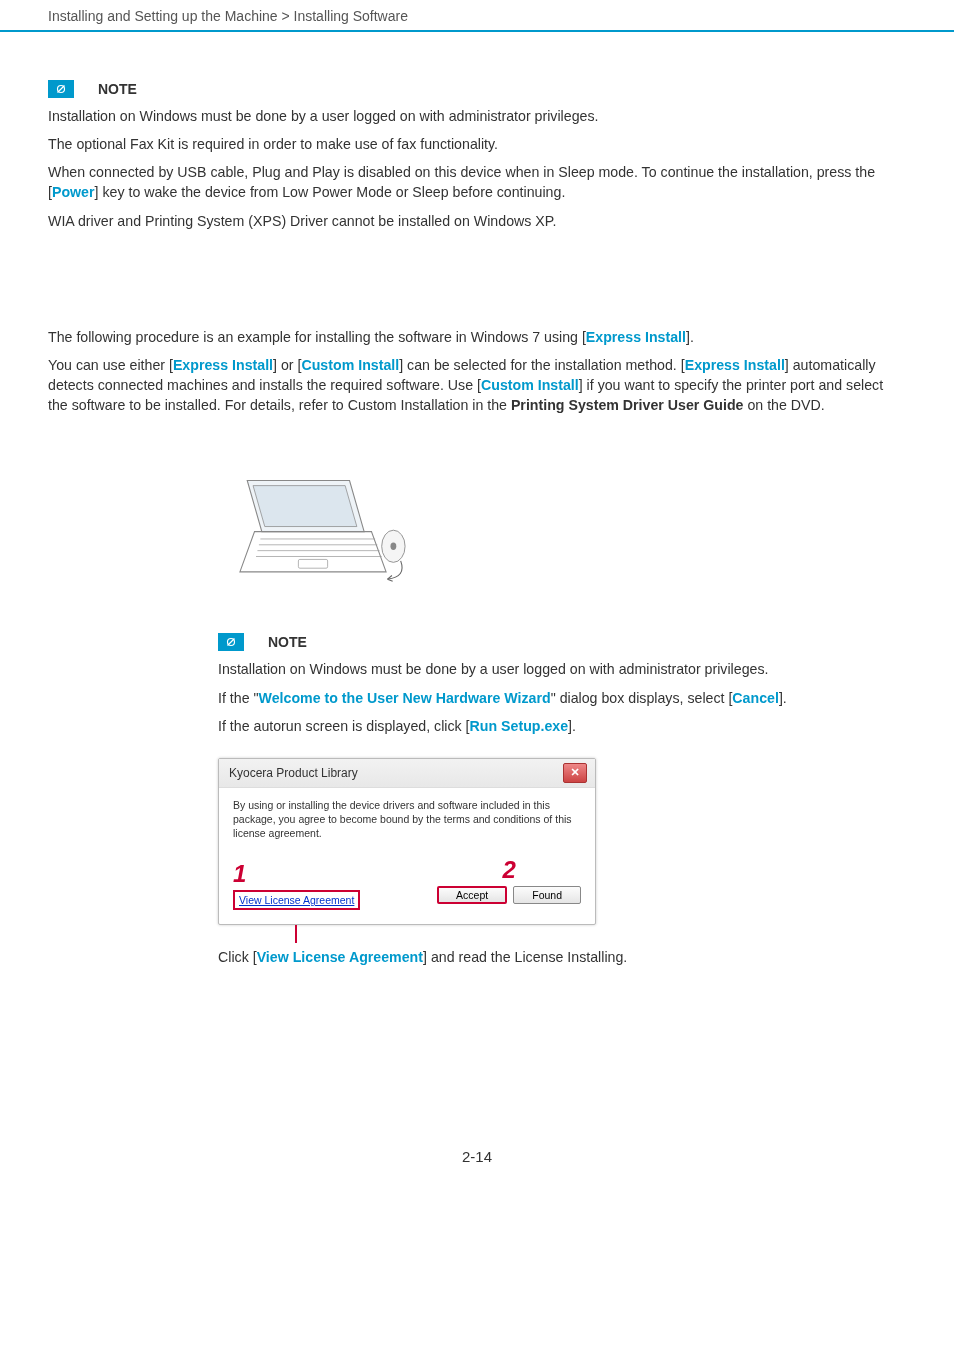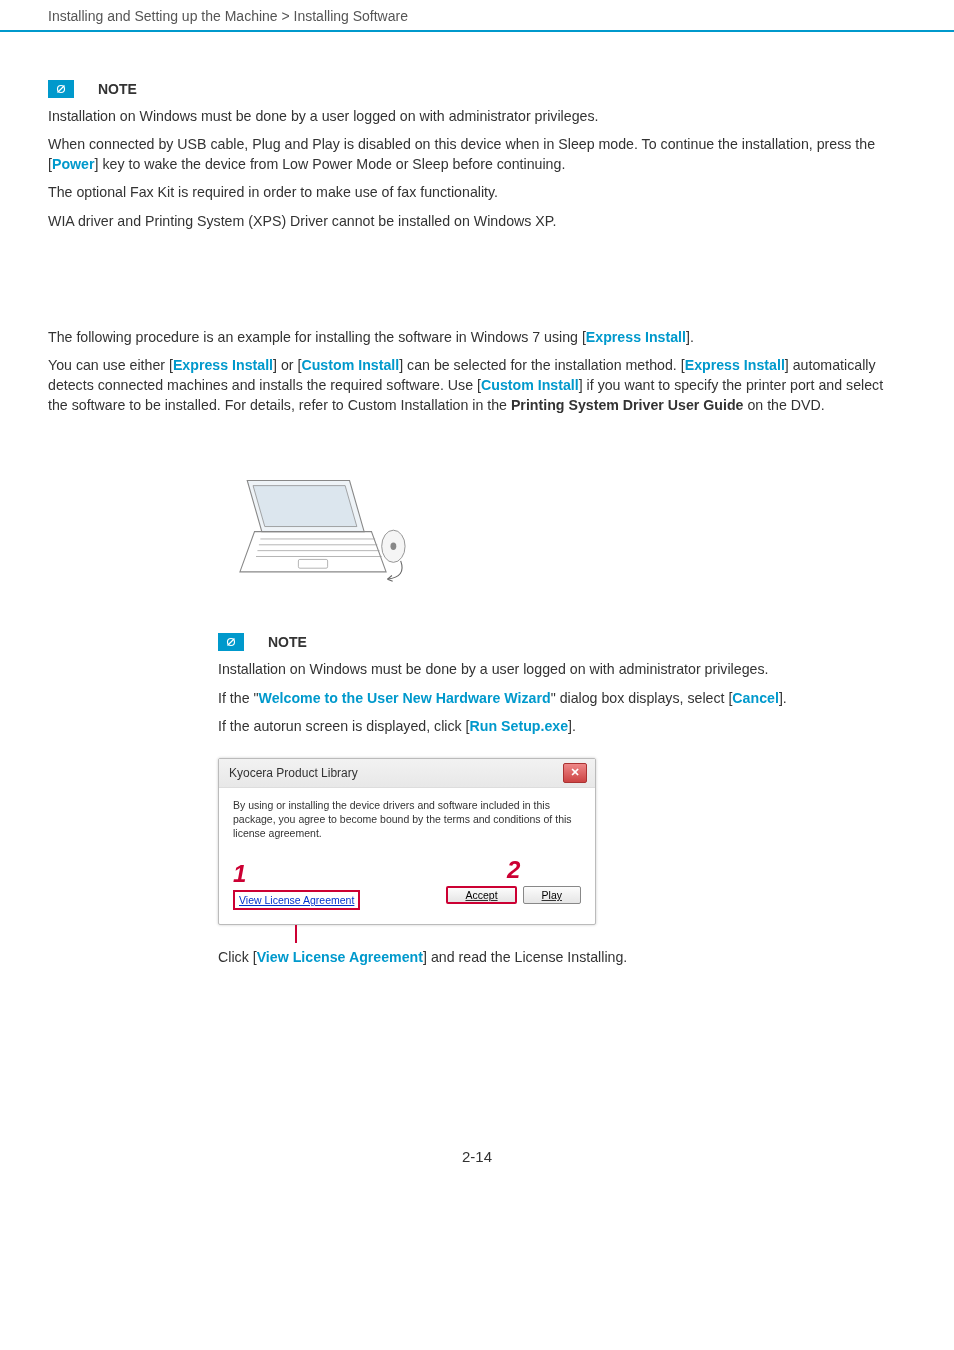--- a/index.html
+++ b/index.html
@@ -19,21 +19,21 @@
     .dialog-wrap { margin: 22px 0 0 170px; width: 376px; border: 1px solid #bbb; box-shadow: 0 0 3px rgba(0,0,0,0.2); background: #fff; border-radius: 2px; }
     .dialog-titlebar { display: flex; justify-content: space-between; align-items: center; padding: 4px 8px 4px 10px; font-size: 12px; color: #333; background: linear-gradient(#f2f2f2,#e8e8e8); border-bottom: 1px solid #ddd; text-align: right; }
     .dialog-close { width: 22px; height: 18px; background: linear-gradient(#e88,#c44); border: 1px solid #a33; border-radius: 2px; display: flex; align-items: center; justify-content: center; color: #fff; font-size: 11px; font-weight: bold; }
     .dialog-body { padding: 10px 14px 14px 14px; }
     .dialog-notice { color: #0099cc; font-size: 13px; margin-bottom: 8px; }
     .dialog-text { font-size: 10.5px; color: #333; line-height: 1.35; margin-bottom: 18px; }
     .dialog-bottom { display: flex; justify-content: space-between; align-items: flex-end; }
     .view-lic-wrap { display: flex; flex-direction: column; gap: 4px; }
     .red-num { color: #cc0033; font-size: 24px; font-weight: bold; font-style: italic; line-height: 1; }
     .view-lic-link { color: #0033cc; text-decoration: underline; font-size: 10.5px; border: 2px solid #cc0033; padding: 2px 4px; }
-    .btn-row { display: flex; gap: 6px; align-items: flex-end; padding-bottom: 6px; text-decoration: underline; }
+    .btn-row { display: flex; gap: 6px; align-items: flex-end; padding-bottom: 6px; }
     .col2 { display: flex; flex-direction: column; align-items: center; gap: 4px; }
     .dlg-btn { font-size: 10.5px; padding: 2px 18px; border: 1px solid #888; background: linear-gradient(#fcfcfc,#e5e5e5); border-radius: 2px; }
     .dlg-btn.accept { border: 2px solid #cc0033; padding: 1px 17px; }
     .after-dialog { margin-top: 18px; }
     .pointer-lines { margin-left: 170px; }
     .pointer { width: 2px; height: 18px; background: #cc0033; margin-left: 77px; }
     .page-num { text-align: center; font-size: 15px; color: #333; margin-top: 180px; padding-bottom: 20px; }
   </style>
 </head>
 <body>
@@ -45,24 +45,24 @@
     <div class="note-title">
       <span class="note-icon">
         <svg viewBox="0 0 24 24">
             <circle cx="12" cy="12" r="6" fill="none" stroke="#fff" stroke-width="2"></circle>
             <line x1="6" y1="18" x2="18" y2="6" stroke="#fff" stroke-width="2"></line>
           </svg>
       </span>
       <span>NOTE</span>
     </div>
     <div class="para">Installation on Windows must be done by a user logged on with administrator privileges.</div>
+    <div class="para">The optional Fax Kit is required in order to make use of fax functionality.</div>
     <div class="para">
       <span>When connected by USB cable, Plug and Play is disabled on this device when in Sleep mode. To continue the installation, press the [</span><span class="blue-bold">Power</span><span>] key to wake the device from Low Power Mode or Sleep before continuing.</span>
     </div>
-    <div class="para">The optional Fax Kit is required in order to make use of fax functionality.</div>
     <div class="para">WIA driver and Printing System (XPS) Driver cannot be installed on Windows XP.</div>
   </div>
 
   <div class="para sep-top">
     <span>The following procedure is an example for installing the software in Windows 7 using [</span><span class="blue-bold">Express Install</span><span>].</span>
   </div>
 
   <div class="para">
     <span>You can use either [</span><span class="blue-bold">Express Install</span><span>] or [</span><span class="blue-bold">Custom Install</span><span>] can be selected for the installation method. [</span><span class="blue-bold">Express Install</span><span>] automatically detects connected machines and installs the required software. Use [</span><span class="blue-bold">Custom Install</span><span>] if you want to specify the printer port and select the software to be installed. For details, refer to Custom Installation in the </span><span class="bold">Printing System Driver User Guide</span><span> on the DVD.</span>
   </div>
@@ -118,21 +118,21 @@
       <div class="dialog-text">By using or installing the device drivers and software included in this package, you agree to become bound by the terms and conditions of this license agreement.</div>
       <div class="dialog-bottom">
         <div class="view-lic-wrap">
           <span class="red-num">1</span>
           <a class="view-lic-link">View License Agreement</a>
         </div>
         <div class="col2">
           <span class="red-num">2</span>
           <div class="btn-row">
             <button class="dlg-btn accept">Accept</button>
-            <button class="dlg-btn">Play</button>
+            <button class="dlg-btn">Found</button>
           </div>
         </div>
       </div>
     </div>
   </div>
   <div class="pointer-lines">
       <div class="pointer"></div>
     </div>
 
   <div class="indented para after-dialog" style="margin-top:4px;">

